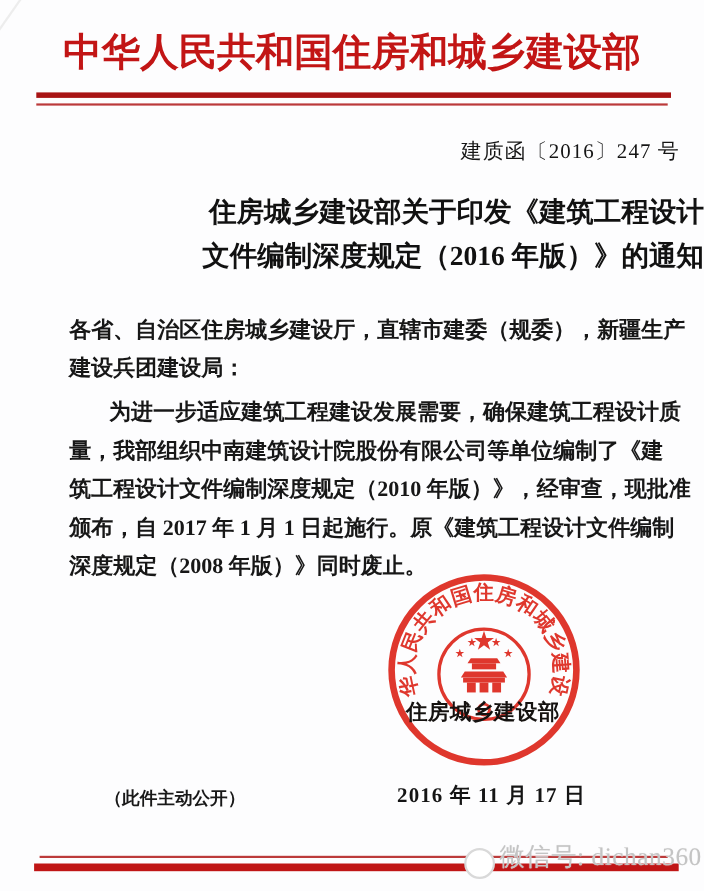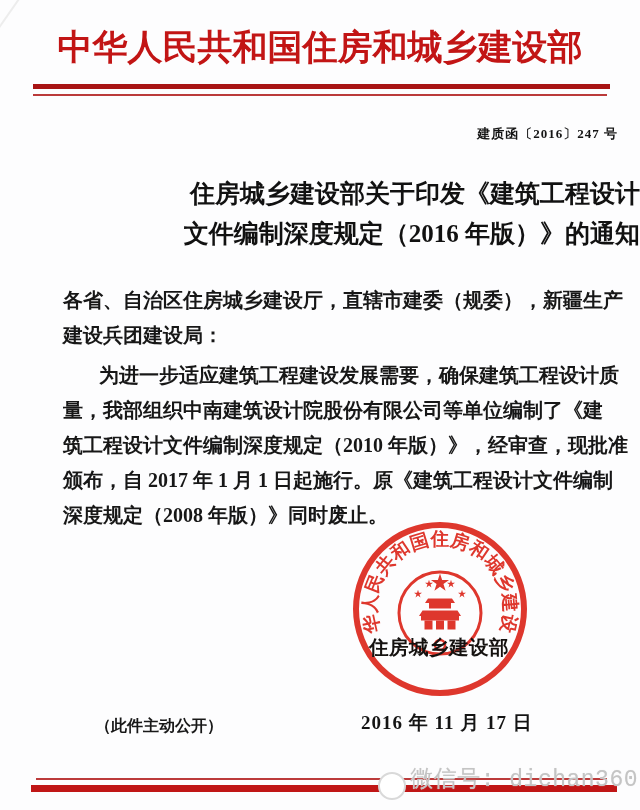--- a/index.html
+++ b/index.html
@@ -18,22 +18,22 @@
     font-size:35px;font-weight:bold;
     color:#c21515;
     letter-spacing:0px;
     white-space:nowrap;
   }
   .rule{position:absolute;}
   .rule-top-thick{top:84px;left:33px;width:577px;height:5px;background:#a81414;}
   .rule-top-thin{top:94px;left:33px;width:574px;height:2px;background:#bb3a3a;}
   .doc-number{
     position:absolute;top:125px;right:22px;
-    font-size:13px;letter-spacing:1px;color:#151515;
-    white-space:nowrap;font-weight:700;
+    font-size:19px;letter-spacing:1px;color:#151515;
+    white-space:nowrap;font-weight:400;
   }
   .doc-title{
     position:absolute;top:174px;left:0;width:640px;
     text-align:right;
     font-size:25px;font-weight:bold;line-height:40px;
     color:#111;white-space:nowrap;
   }
   .content{
     position:absolute;top:283px;left:63px;width:552px;
     font-size:20px;line-height:35px;
@@ -55,22 +55,22 @@
   }
   .footer-note{
     position:absolute;left:95px;top:716px;
     font-size:16px;font-weight:600;color:#181818;white-space:nowrap;
   }
   .rule-bottom-thin{top:778px;left:36px;width:571px;height:2px;background:#bc3b3b;}
   .rule-bottom-thick{top:785px;left:31px;width:586px;height:7px;background:#c01616;}
   
   .watermark{
     position:absolute;top:763px;right:2px;z-index:5;
-    display:flex;align-items:flex-end;
-    font-family:Liberation Mono, monospace;
+    display:flex;align-items:center;
+    font-family:Liberation Serif, serif;
   }
   .wm-icon{
     width:28px;height:28px;border-radius:50%;
     background:#ffffff;border:2px solid #d9d9d9;
     box-sizing:border-box;margin-right:4px;
     position:relative;top:6px;
   }
   .wm-text{
     font-size:23px;color:#c4c4c4;letter-spacing:0.5px;
     white-space:nowrap;text-shadow:0 0 1px #e6e6e6;

